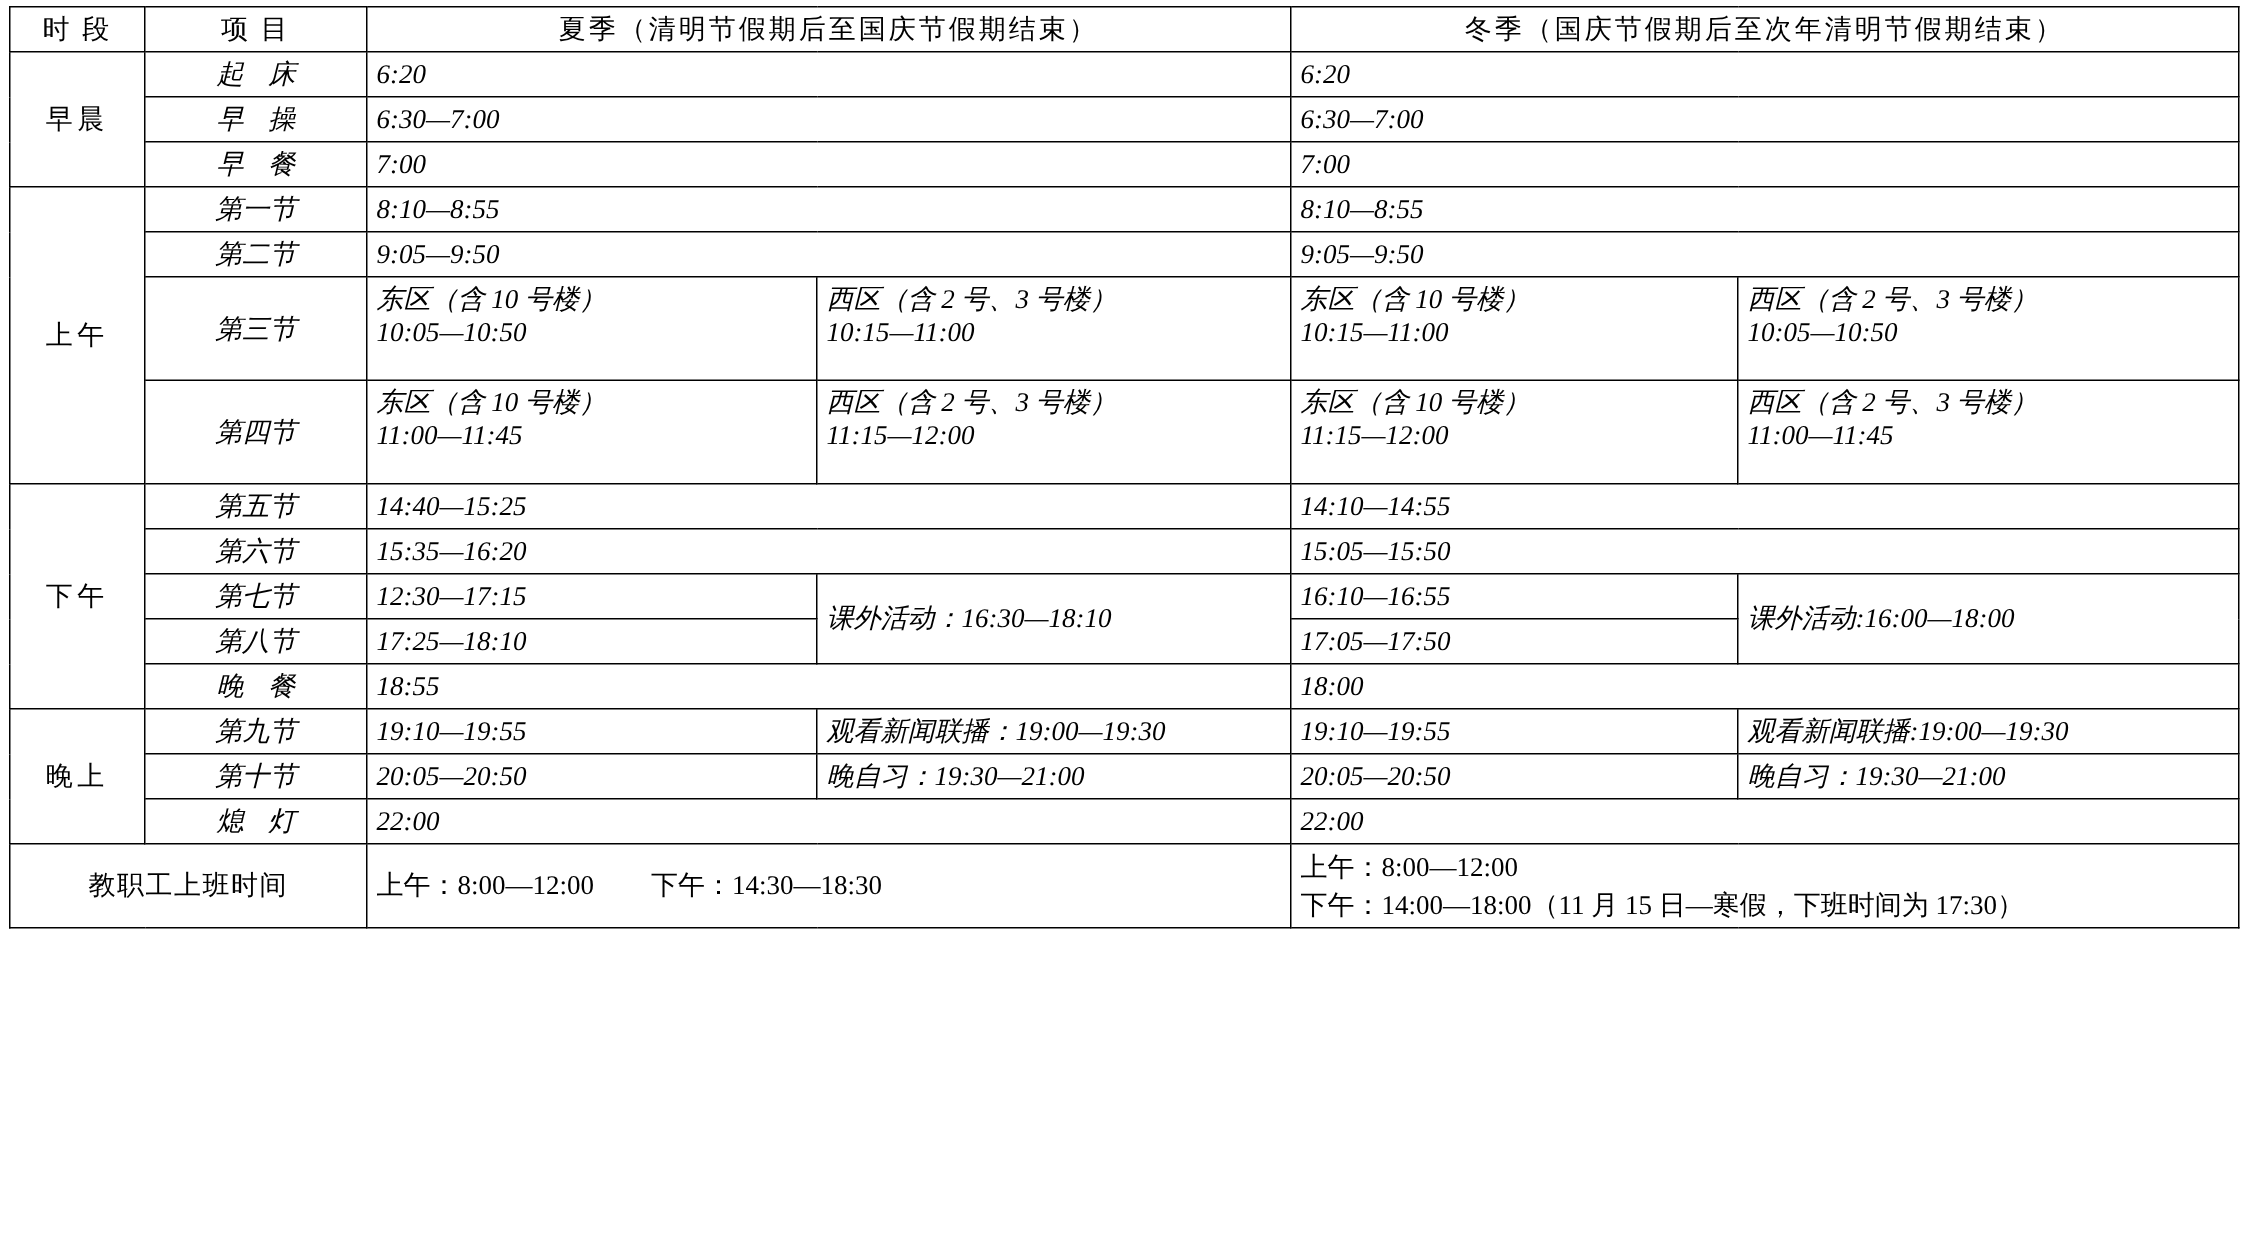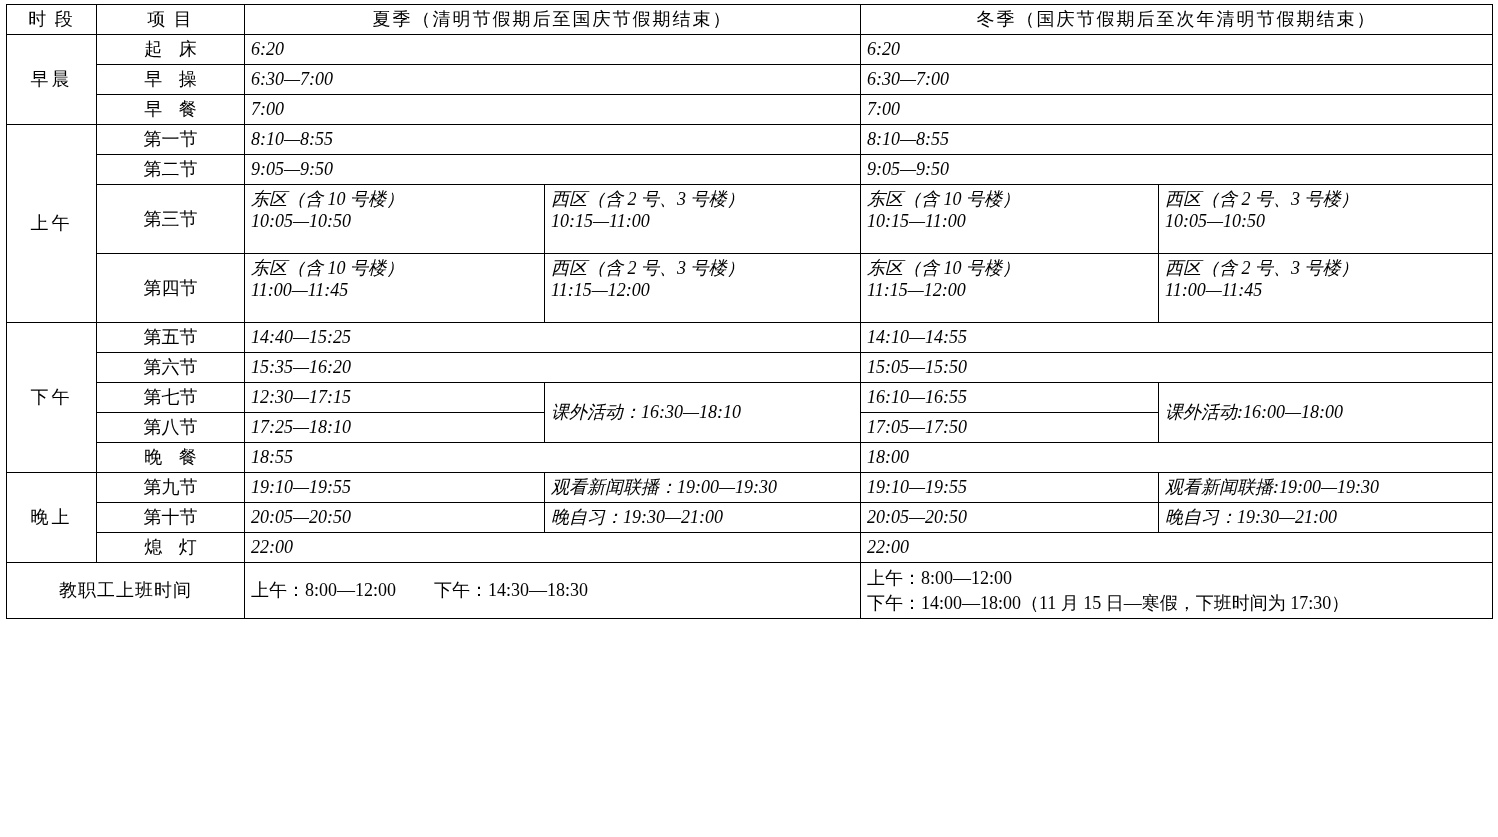--- a/index.html
+++ b/index.html
@@ -42,20 +42,21 @@
     letter-spacing: 2px;
   }
   .seg {
     text-align: center;
     font-size: 19px;
     letter-spacing: 3px;
   }
   .item {
     text-align: center;
     font-size: 18px;
+    font-style: italic;
   }
   .item.sp {
     letter-spacing: 6px;
     text-indent: 6px;
   }
   .val {
     text-align: left;
     font-size: 18px;
     padding-left: 10px;
     font-style: italic;

